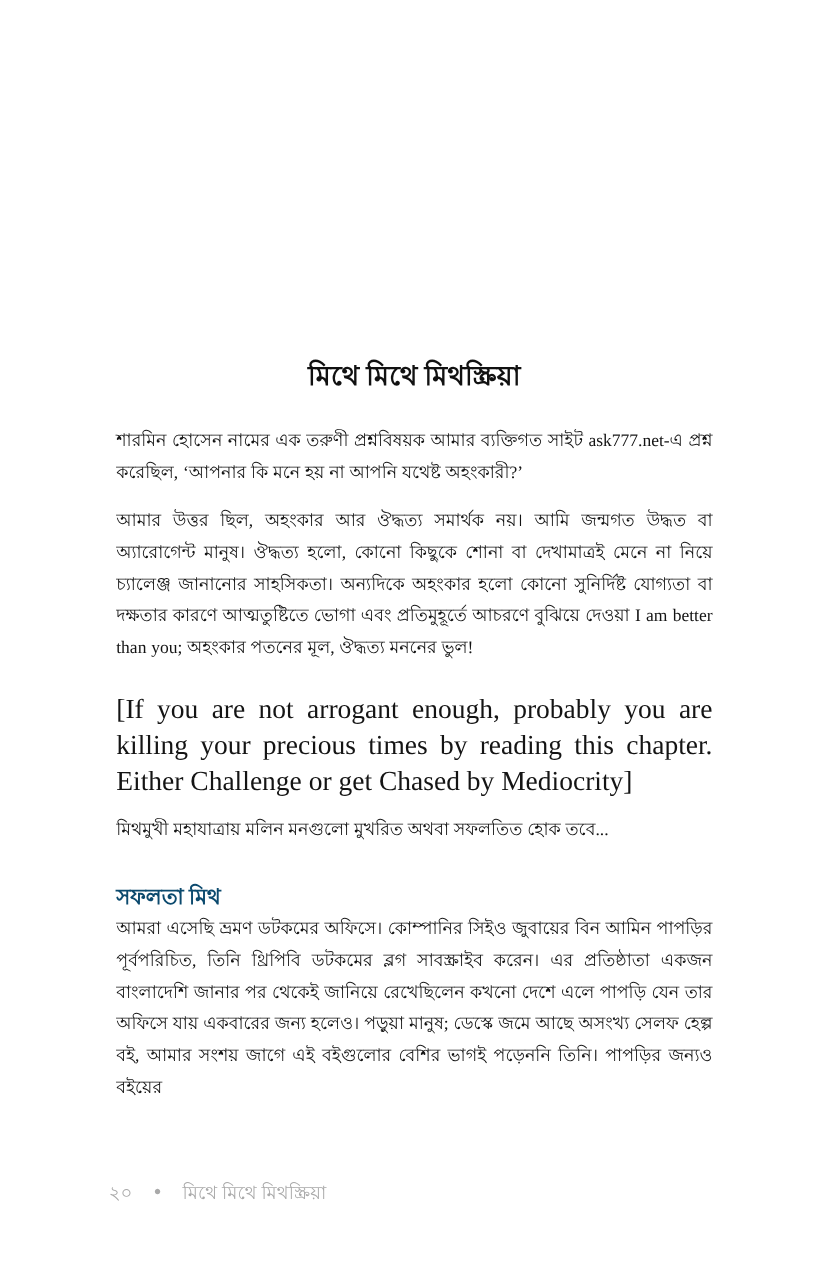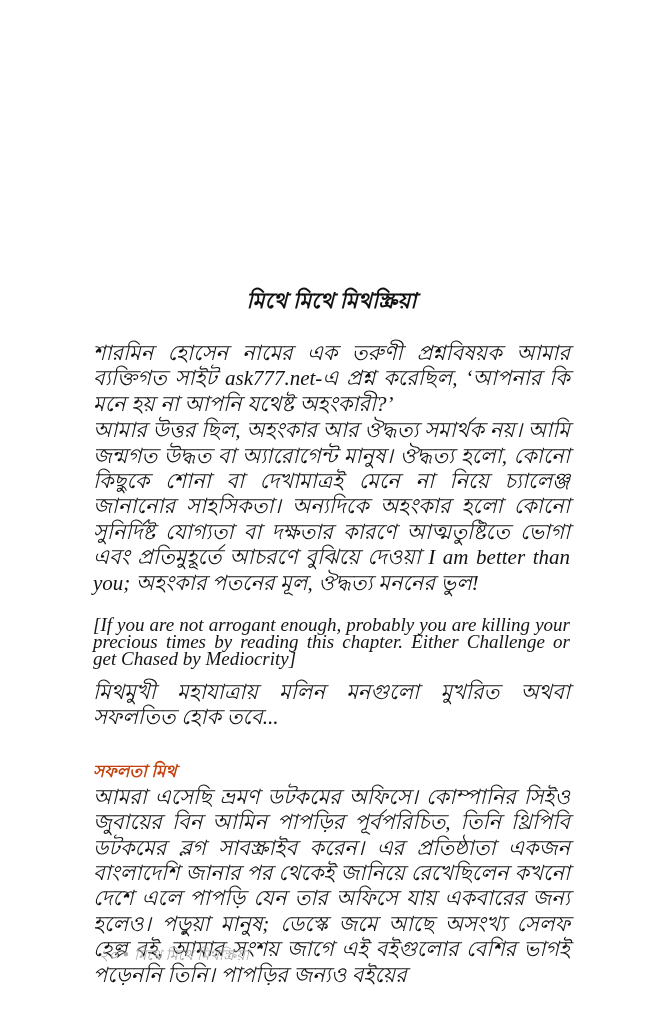--- a/index.html
+++ b/index.html
@@ -7,87 +7,86 @@
     padding: 0;
     background: #ffffff;
   }
   .page {
     position: relative;
     width: 663px;
     height: 985px;
     background: #ffffff;
     overflow: hidden;
     box-sizing: border-box;
-    font-style: italic;
   }
   .content {
     position: absolute;
     left: 93px;
     top: 0;
     width: 477px;
   }
   .chapter-title {
     font-family: "Liberation Serif", "DejaVu Serif", serif;
     font-size: 21.5px;
     font-weight: 700;
     color: #111111;
     text-align: center;
     letter-spacing: 0.2px;
     margin: 0;
     padding-top: 288px;
     line-height: 1.25;
   }
   .para {
     font-family: "Liberation Serif", "DejaVu Serif", serif;
-    font-size: 21px;
+    font-size: 14px;
     line-height: 25.4px;
     color: #131313;
     text-align: justify;
     text-justify: inter-word;
     margin: 0;
     word-spacing: 0.3px;
   }
   .para.first {
     margin-top: 26px;
   }
   .para.gap {
-    margin-top: 1px;
+    margin-top: 13px;
   }
   .para-en {
     font-family: "Liberation Serif", "DejaVu Serif", serif;
-    font-size: 19px;
-    line-height: 17px;
+    font-size: 22px;
+    line-height: 29px;
     color: #141414;
     text-align: justify;
     text-justify: inter-word;
     margin: 0;
     margin-top: 20px;
   }
   .para.after-en {
     margin-top: 13px;
   }
   .section-heading {
     font-family: "Liberation Serif", "DejaVu Serif", serif;
     font-size: 17px;
     font-weight: 700;
-    color: #c2410c;
+    color: #0c4a6e;
     margin: 0;
     margin-top: 30px;
     line-height: 1.3;
   }
   .para.body-after-heading {
     margin-top: 2px;
   }
   .footer {
     position: absolute;
-    left: 99px;
+    left: 87px;
     top: 946px;
     display: flex;
     align-items: baseline;
-    gap: 0px;
+    gap: 12px;
     font-family: "Liberation Serif", "DejaVu Serif", serif;
     font-size: 14.6px;
     color: #a9a9a9;
     line-height: 1.3;
     white-space: nowrap;
   }
   .footer-page-number { margin-right: 5px; }
   .footer-dot {
     font-size: 10px;
     line-height: 1;

